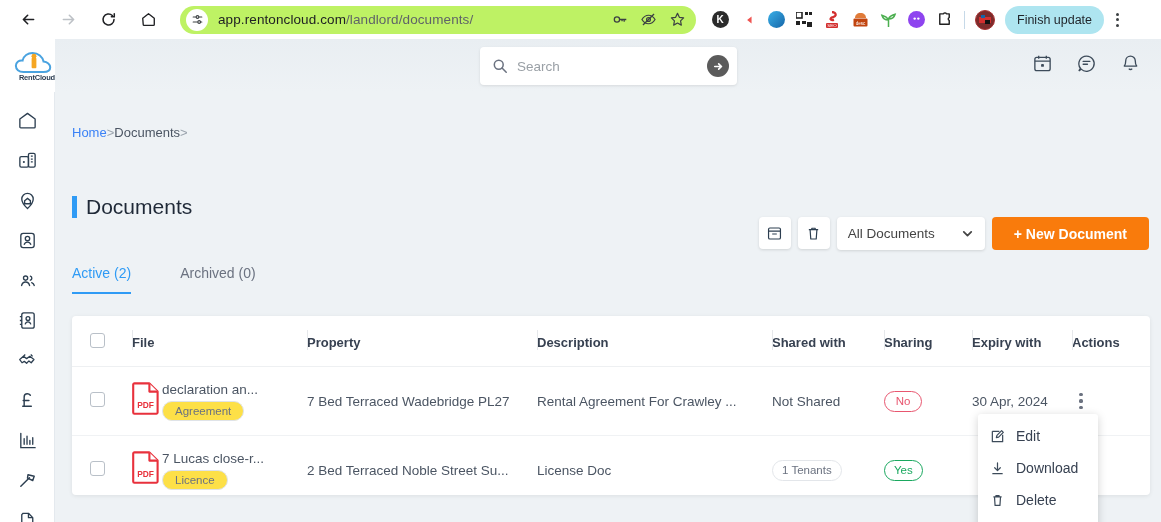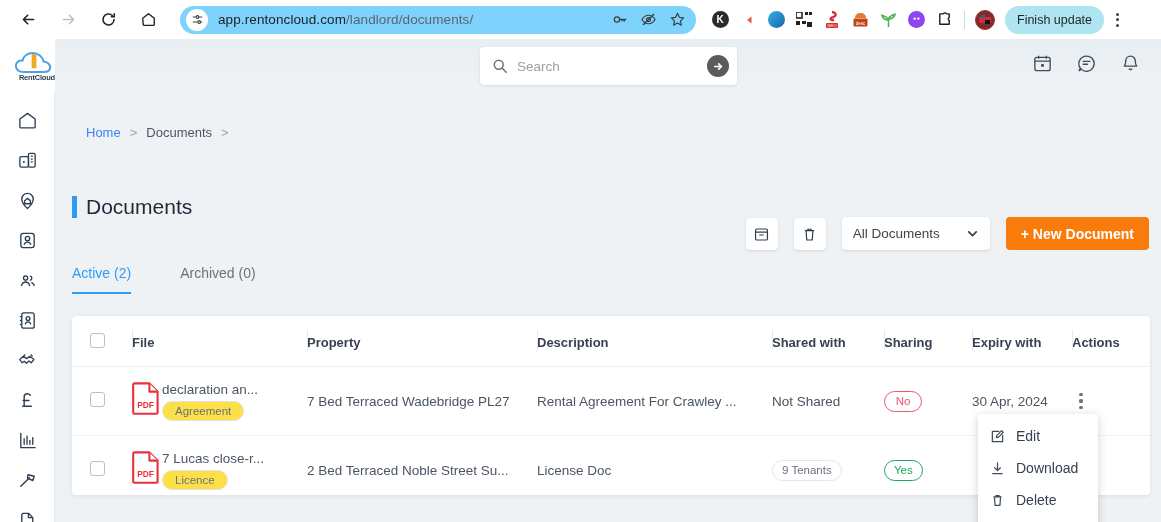--- a/index.html
+++ b/index.html
@@ -23,21 +23,21 @@
     display: flex; align-items: center; justify-content: center;
     border-radius: 50%;
     flex: 0 0 auto;
     margin: 0 5px;
   }
   .nav-btn svg { display: block; }
 
   .omnibox {
     flex: 0 0 auto;
     width: 516px; height: 28px;
-    background: #7dd3fc;
+    background: #bef264;
     border-radius: 14px;
     display: flex; align-items: center;
     margin-left: 12px;
     padding: 0 10px 0 6px;
     position: relative;
   }
   .omni-lock {
     width: 22px; height: 22px; border-radius: 50%;
     background: #ffffff;
     display: flex; align-items: center; justify-content: center;
@@ -139,49 +139,49 @@
   }
   .topbar-icons {
     position: absolute; right: 20px; top: 14px;
     display: flex; align-items: center; gap: 23px;
   }
 
   
   .content { position: absolute; top: 53px; left: 55px; width: 1106px; height: 430px; }
 
   .breadcrumb {
-    position: absolute; left: 31px; top: 33px;
+    position: absolute; left: 17px; top: 33px;
     font-size: 13px; color: #6b7280;
-    display: flex; align-items: center; gap: 9px;
+    display: flex; align-items: center; 
   }
   .breadcrumb .crumb-link { color: #3b82f6; }
   .breadcrumb .crumb-sep { color: #9aa3ad; }
   .breadcrumb .crumb-cur { color: #4b5563; }
 
   .page-title-row { position: absolute; left: 17px; top: 103px; display: flex; align-items: center; }
   .title-bar { width: 5px; height: 22px; background: #2f9bf5; margin-right: 9px; }
   .page-title { font-size: 21px; color: #1f2937; font-weight: 400; }
 
-  .toolbar { position: absolute; right: 12px; top: 125px; display: flex; align-items: flex-end; gap: 16px; }
+  .toolbar { position: absolute; right: 12px; top: 125px; display: flex; align-items: flex-start; gap: 7px; }
   .sq-btn {
     width: 32px; height: 32px; background: #fff; border-radius: 4px;
     box-shadow: 0 1px 3px rgba(0,0,0,.13);
     display: flex; align-items: center; justify-content: center;
   }
   .select-box {
     width: 148px; height: 33px; background: #fff; border-radius: 4px;
     box-shadow: 0 1px 3px rgba(0,0,0,.13);
     display: flex; align-items: center; justify-content: space-between;
     padding: 0 11px;
     font-size: 13.5px; color: #444;
   }
   .primary-btn {
     height: 33px; background: #f97b0c; border-radius: 4px;
     display: flex; align-items: center; justify-content: center;
-    padding: 0 15px;
+    padding: 0 22px;
     color: #fff; font-size: 14px; font-weight: bold;
     white-space: nowrap;
   }
 
   .tabs { position: absolute; left: 17px; top: 173px; display: flex; gap: 16px; }
   .tab {
     font-size: 14px; color: #6b7280;
     padding: 0 0 11px 0;
     margin-right: 33px;
   }
@@ -607,21 +607,21 @@
                 </svg>
                 <div class="file-meta">
                   <div class="file-name">7 Lucas close-r...</div>
                   <div class="chip">Licence</div>
                 </div>
               </div>
             </td>
             <td class="c-prop">2 Bed Terraced Noble Street Su...</td>
             <td class="c-desc">License Doc</td>
             <td class="c-shared">
-              <span class="pill pill-neutral">9 Tenants</span>
+              <span class="pill pill-neutral">1 Tenants</span>
             </td>
             <td class="c-sharing">
               <span class="pill pill-yes">Yes</span>
             </td>
             <td class="c-expiry"></td>
             <td class="c-actions"></td>
           </tr>
 
         </tbody>
       </table>

